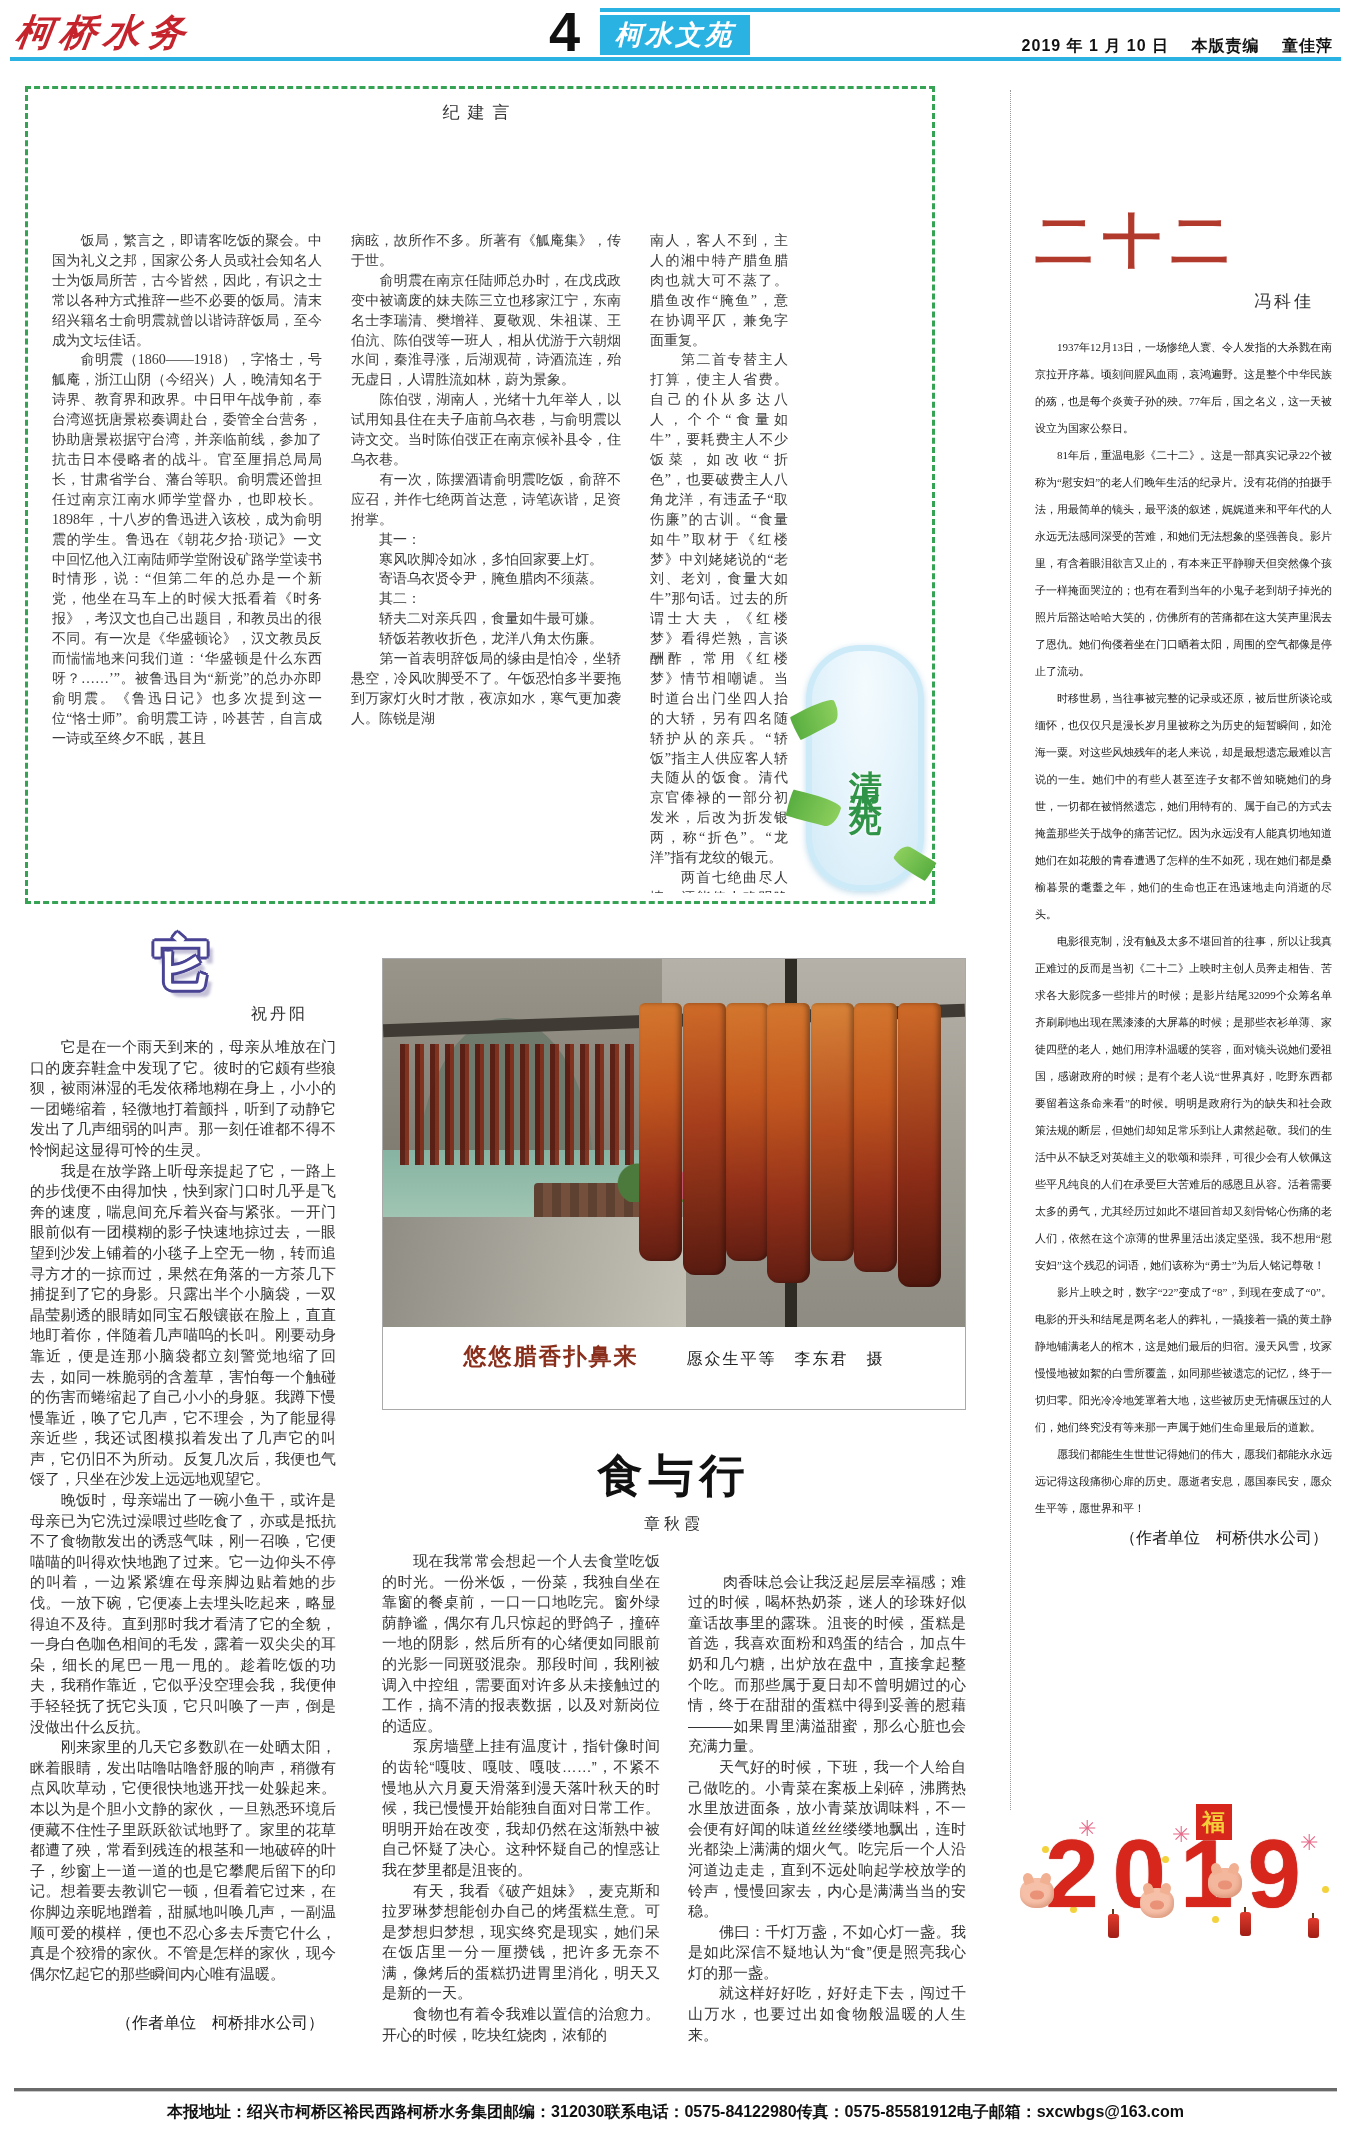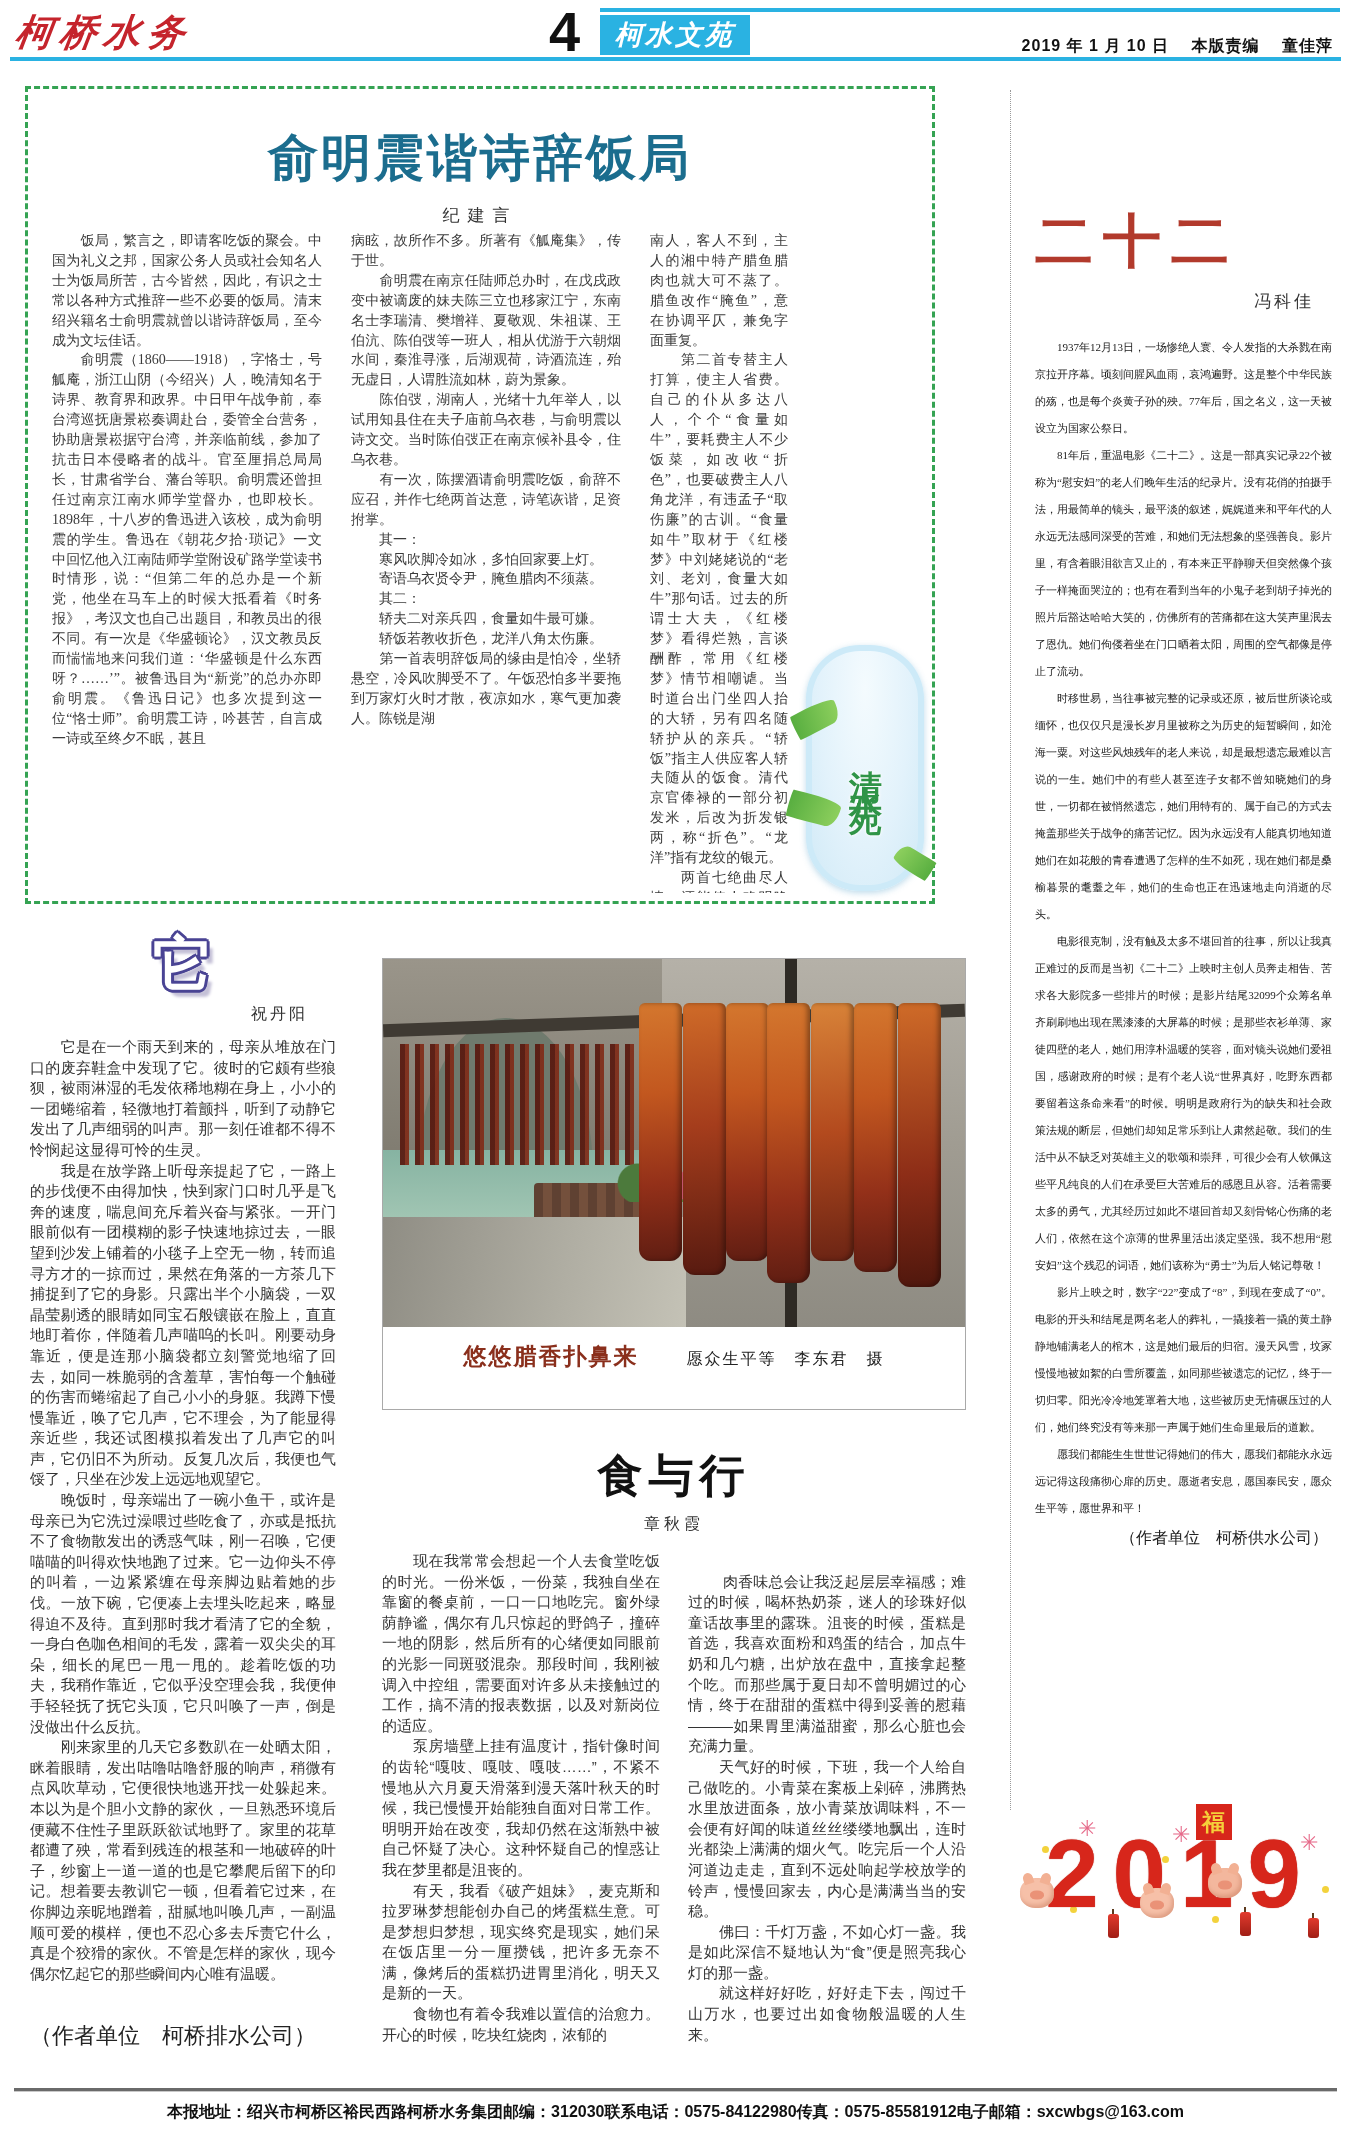--- a/index.html
+++ b/index.html
@@ -46,22 +46,22 @@
   
   .catart{position:absolute;left:30px;top:932px;width:306px;}
   .catart .ttl{ text-align:center;font-size:60px;font-weight:900;color:#fff;line-height:1.1;
       text-shadow:-2px -2px 0 #4a4494,2px -2px 0 #4a4494,-2px 2px 0 #4a4494,2px 2px 0 #4a4494,
                   -3px 0 0 #4a4494,3px 0 0 #4a4494,0 3px 0 #4a4494,0 -3px 0 #4a4494,
                   6px 7px 3px #c3bfd6;}
   .catart .byl{margin-top:6px;text-align:right;padding-right:28px;font-family:"Liberation Serif",serif;
                font-size:16px;color:#333;letter-spacing:3px;}
   .catart .bod{margin-top:12px;height:972px;overflow:hidden;font-size:15px;line-height:20.6px;
                color:#333;text-align:justify;white-space:pre-wrap;}
-  .catart .crd{margin-top:12px;padding-right:12px;font-family:"Liberation Serif",serif;
-               font-size:22px;color:#222;}
+  .catart .crd{margin-top:4px;text-align:right;padding-right:12px;font-family:"Liberation Serif",serif;
+               font-size:16px;color:#222;}
 
   
   .photobox{position:absolute;left:382px;top:958px;width:584px;height:452px;border:1px solid #a9a9a9;
             background:#fff;box-sizing:border-box;padding:0;}
   .photo{position:relative;width:100%;height:368px;overflow:hidden;
          background:linear-gradient(#b5b1a8 0%,#a09c92 50%,#8e8b82 100%);}
   .ph-bridge{position:absolute;left:0;top:0;width:48%;height:58%;background:linear-gradient(#9a958a,#7e7a6f);}
   .ph-arch{position:absolute;left:6%;top:16%;width:30%;height:42%;background:#6f7a6d;
            border-radius:50% 50% 0 0/100% 100% 0 0;}
   .ph-water{position:absolute;left:0;top:52%;width:48%;height:24%;background:linear-gradient(#86b3a2,#a9cbb8);}
@@ -154,21 +154,20 @@
     <span>柯水文苑</span>
   </div>
   <div class="dateline">
     <span>2019 年 1 月 10 日</span>　
     <span>本版责编</span>　
     <span>童佳萍</span>
   </div>
   <div class="cyan-rule"></div>
 
   <div class="topbox">
-    <div class="ttl">俞明震谐诗辞饭局</div>
     <div class="byl">纪建言</div>
     <div class="topcols">
       <div class="topcol">　　饭局，繁言之，即请客吃饭的聚会。中国为礼义之邦，国家公务人员或社会知名人士为饭局所苦，古今皆然，因此，有识之士常以各种方式推辞一些不必要的饭局。清末绍兴籍名士俞明震就曾以谐诗辞饭局，至今成为文坛佳话。
 　　俞明震（1860——1918），字恪士，号觚庵，浙江山阴（今绍兴）人，晚清知名于诗界、教育界和政界。中日甲午战争前，奉台湾巡抚唐景崧奏调赴台，委管全台营务，协助唐景崧据守台湾，并亲临前线，参加了抗击日本侵略者的战斗。官至厘捐总局局长，甘肃省学台、藩台等职。俞明震还曾担任过南京江南水师学堂督办，也即校长。1898年，十八岁的鲁迅进入该校，成为俞明震的学生。鲁迅在《朝花夕拾·琐记》一文中回忆他入江南陆师学堂附设矿路学堂读书时情形，说：“但第二年的总办是一个新党，他坐在马车上的时候大抵看着《时务报》，考汉文也自己出题目，和教员出的很不同。有一次是《华盛顿论》，汉文教员反而惴惴地来问我们道：‘华盛顿是什么东西呀？……’”。被鲁迅目为“新党”的总办亦即俞明震。《鲁迅日记》也多次提到这一位“恪士师”。俞明震工诗，吟甚苦，自言成一诗或至终夕不眠，甚且</div>
       <div class="topcol">病眩，故所作不多。所著有《觚庵集》，传于世。
 　　俞明震在南京任陆师总办时，在戊戌政变中被谪废的妹夫陈三立也移家江宁，东南名士李瑞清、樊增祥、夏敬观、朱祖谋、王伯沆、陈伯弢等一班人，相从优游于六朝烟水间，秦淮寻涨，后湖观荷，诗酒流连，殆无虚日，人谓胜流如林，蔚为景象。
 　　陈伯弢，湖南人，光绪十九年举人，以试用知县住在夫子庙前乌衣巷，与俞明震以诗文交。当时陈伯弢正在南京候补县令，住乌衣巷。
 　　有一次，陈摆酒请俞明震吃饭，俞辞不应召，并作七绝两首达意，诗笔诙谐，足资拊掌。
 　　其一：
 　　寒风吹脚冷如冰，多怕回家要上灯。

